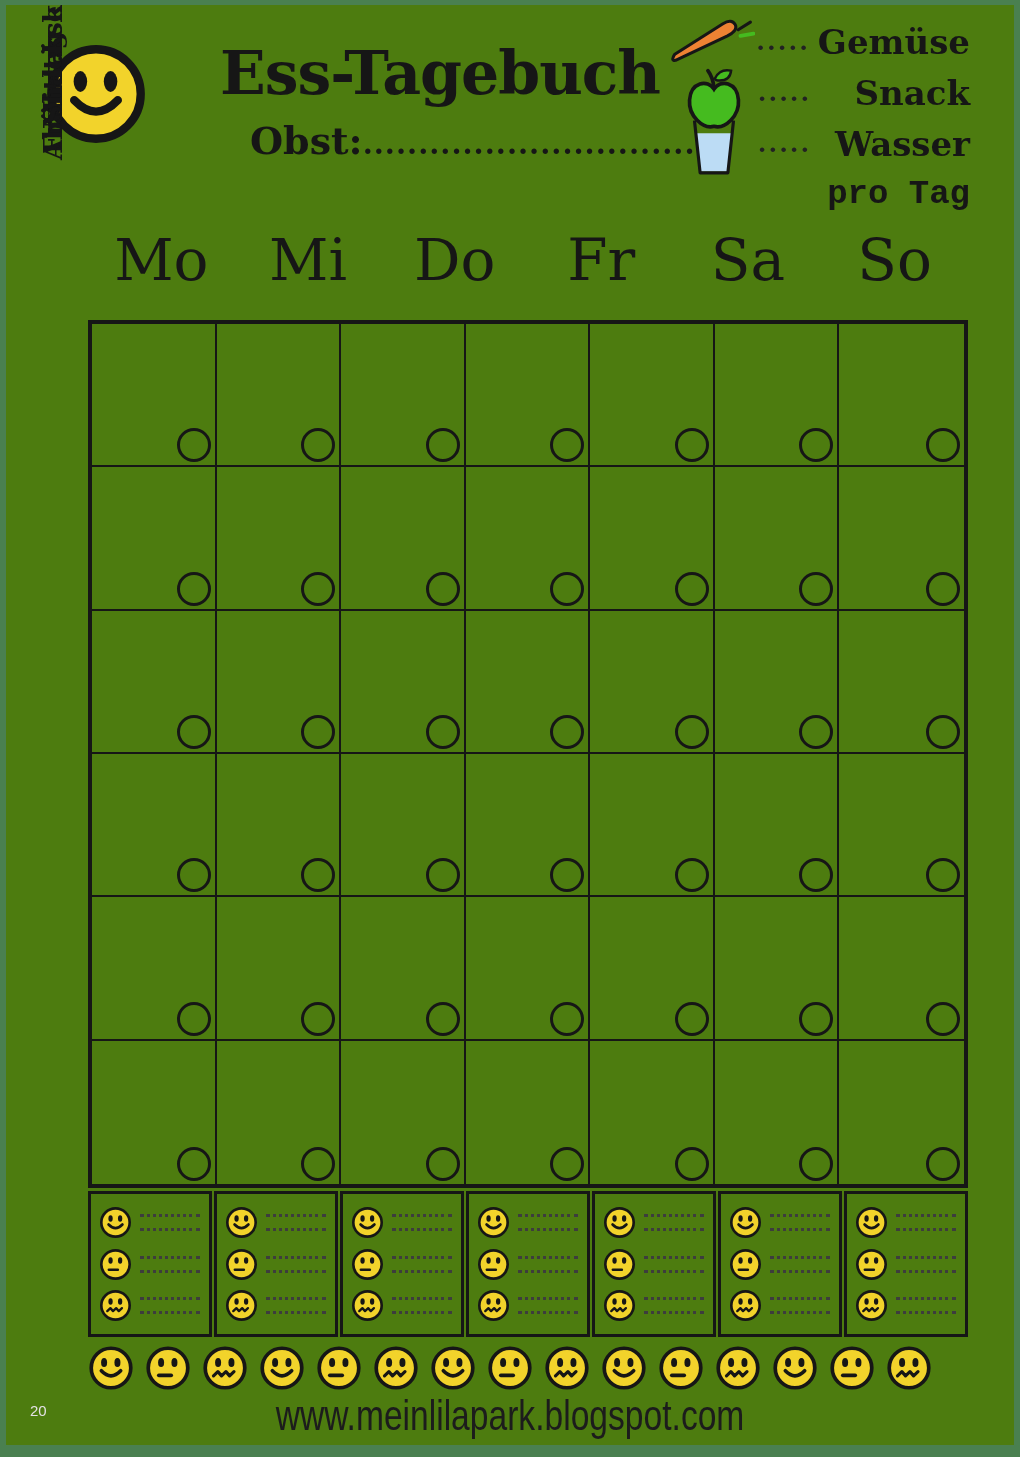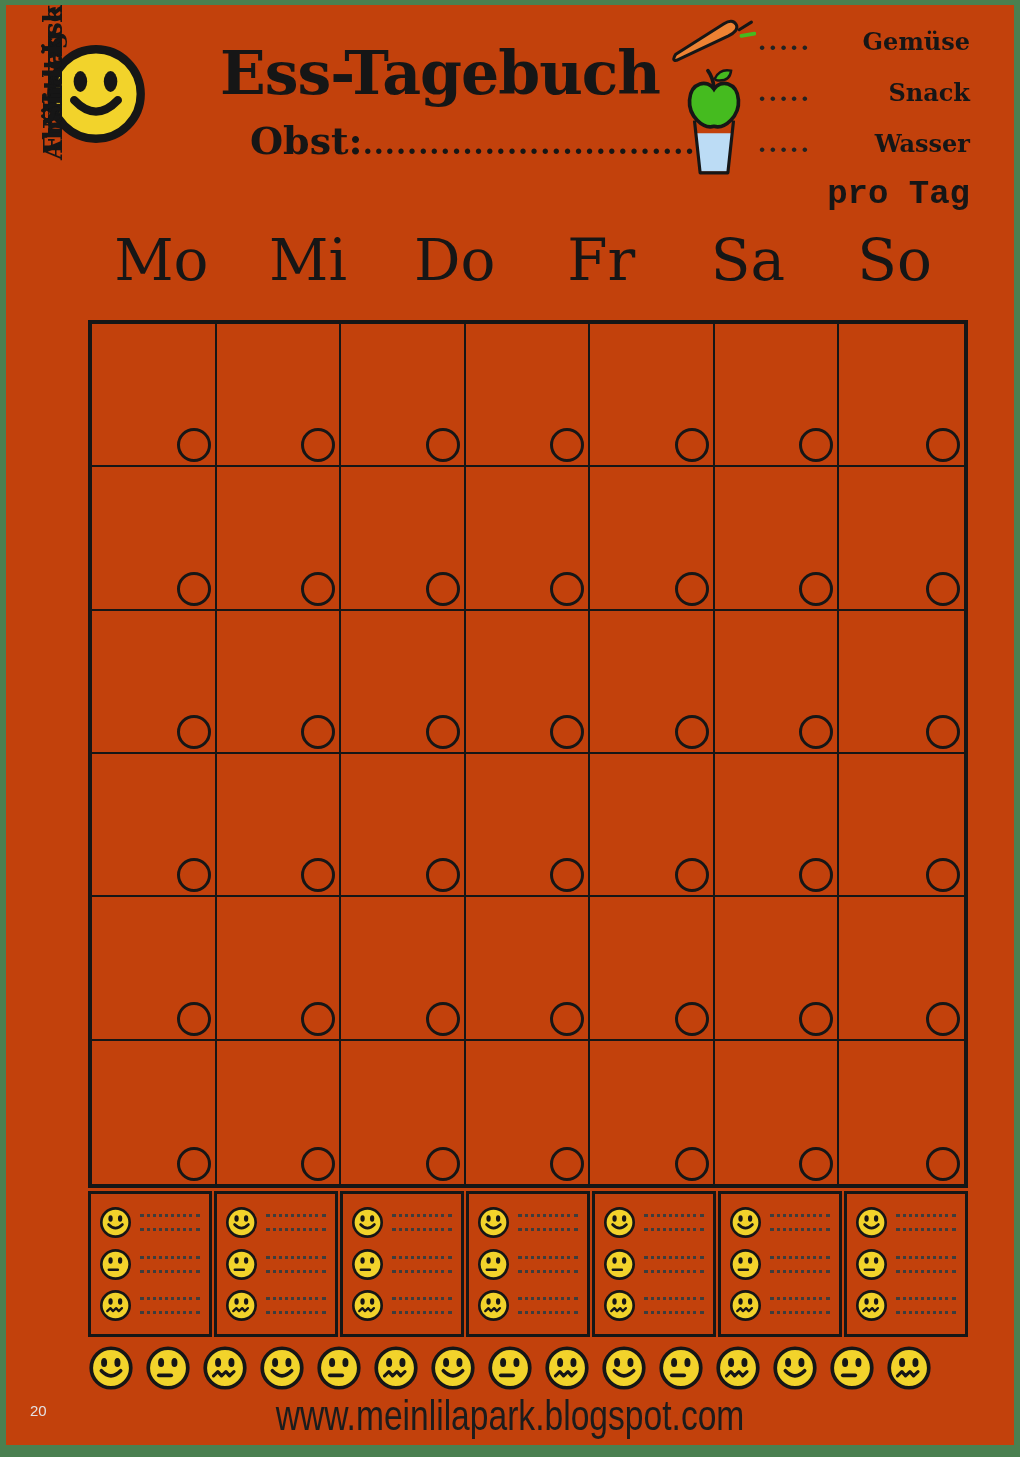--- a/index.html
+++ b/index.html
@@ -15,21 +15,21 @@
          font-size:60px;font-weight:bold;letter-spacing:-1px;white-space:nowrap;}
   .week{position:absolute;left:250px;top:118px;font-size:38px;font-weight:bold;white-space:nowrap;}
   .week-dots{font-size:29px;font-weight:bold;letter-spacing:1px;}
 
   
   .legend{position:absolute;right:50px;top:16px;width:300px;z-index:2;}
   .legend-row{display:flex;align-items:center;justify-content:flex-end;height:51px;}
   .legend-icon{width:92px;display:flex;justify-content:center;align-items:center;}
   .legend-icon svg{display:block;}
   .leader{font-size:25px;font-weight:bold;letter-spacing:2px;margin:0 8px 0 0;color:#222;}
-  .legend-label{width:158px;text-align:right;font-size:24px;font-weight:bold;}
+  .legend-label{width:158px;text-align:right;font-size:34px;font-weight:bold;}
   .legend-suffix{text-align:right;font-size:34px;font-weight:bold;height:50px;line-height:50px;font-family:Liberation Mono, monospace;}
 
   
   .day-header{position:absolute;left:88px;top:226px;width:880px;display:flex;}
   .day-header span{flex:1;text-align:center;font-size:58px;font-weight:normal;}
 
   
   .grid{position:absolute;left:88px;top:320px;width:880px;height:868px;
         display:grid;grid-template-columns:repeat(7,1fr);grid-template-rows:repeat(6,1fr);
         border:4px solid #161616;box-sizing:border-box;}
@@ -66,21 +66,21 @@
   .bottom-strip svg{width:46px;height:46px;}
   .footer-url{position:absolute;left:0;top:1392px;width:100%;text-align:center;
         font-family:"Liberation Sans",sans-serif;font-size:42px;color:#1c1c1c;
         transform:scaleX(0.8);}
   .watermark{position:absolute;left:30px;top:1402px;font-size:15px;color:#e3e1e4;
         font-family:"Liberation Sans",sans-serif;}
 </style>
 </head>
 <body>
 
-<div class="page" style="background: #c2410c;">
+<div class="page" style="background: #4d7c0f;">
   <div class="frame" style="border-color: rgb(74, 128, 80);"></div>
 
   <div class="logo"><svg viewBox="0 0 100 100">
     <circle cx="50" cy="50" r="43" fill="#f2d32b" stroke="#161616" stroke-width="8"></circle>
     <ellipse cx="35" cy="38" rx="6.5" ry="10" fill="#161616"></ellipse>
     <ellipse cx="64" cy="38" rx="6.5" ry="10" fill="#161616"></ellipse>
     <path d="M29 56 Q50 78 71 56" fill="none" stroke="#161616" stroke-width="8" stroke-linecap="round"></path>
       </svg></div>
   <div class="title">Ess-Tagebuch</div>
   <div class="week">

